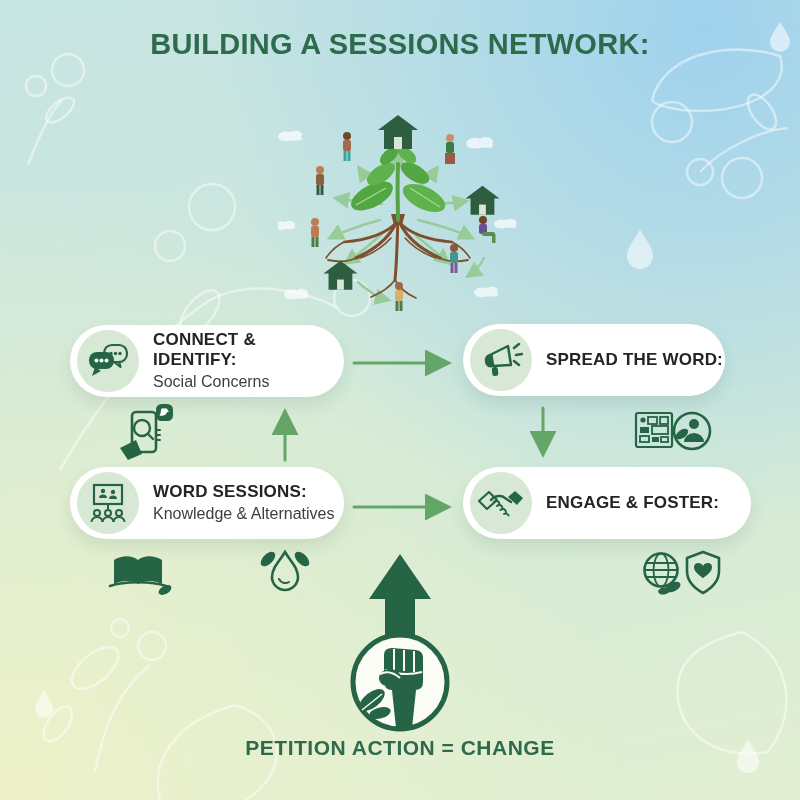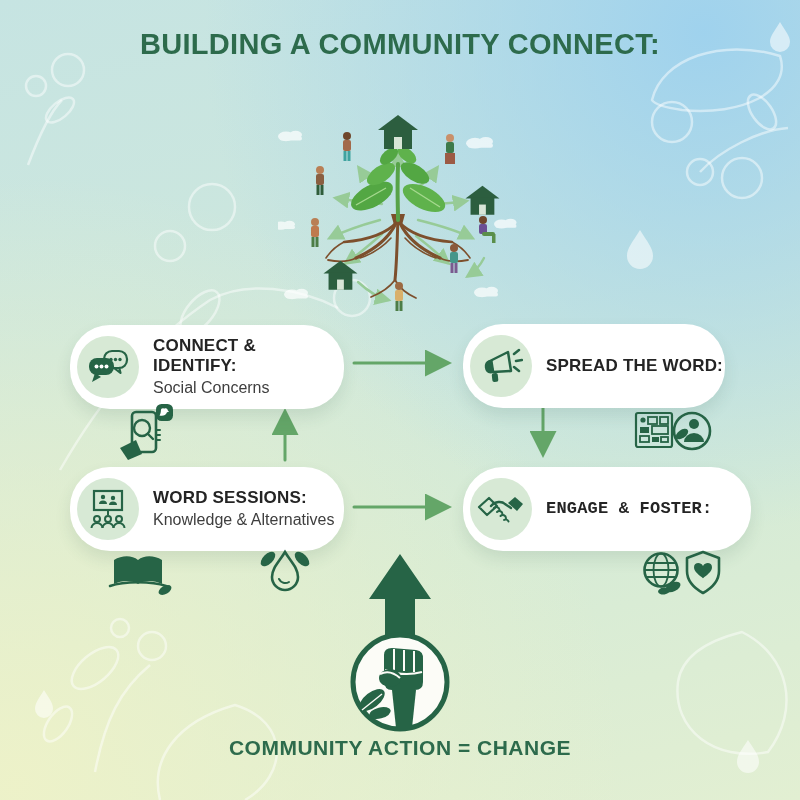--- a/index.html
+++ b/index.html
@@ -11,35 +11,35 @@
       radial-gradient(circle at 2% 98%, rgba(238,242,200,.95) 0%, rgba(238,242,200,0) 55%),
       linear-gradient(168deg,#c6e4e2 0%,#cde7dd 38%,#d6ebd6 68%,#e2efd2 100%);
   }
   .abs{position:absolute;}
   .title{
     top:28px;left:0;width:100%;text-align:center;
     font-size:29px;font-weight:bold;color:#2d6b4c;line-height:32px;letter-spacing:.3px;
     z-index:3;
   }
   .card{
-    position:absolute;height:84px;background:#fff;border-radius:40px;
+    position:absolute;height:72px;background:#fff;border-radius:40px;
     box-shadow:0 8px 16px rgba(50,90,70,.12);
     display:flex;align-items:center;box-sizing:border-box;padding-left:7px;gap:14px;z-index:2;
   }
   .icon-circle{
     width:62px;height:62px;border-radius:50%;background:#d7e9d5;flex:none;
     display:flex;align-items:center;justify-content:center;
   }
   .card-text{display:flex;flex-direction:column;}
   .card-title{font-size:17px;font-weight:bold;color:#242424;letter-spacing:.2px;line-height:20px;}
   .card-sub{font-size:16px;color:#3e3e3e;line-height:20px;margin-top:2px;}
   #card-connect{left:70px;top:325px;width:274px;}
   #card-spread{left:463px;top:324px;width:262px;}
   #card-host{left:70px;top:467px;width:274px;}
-  #card-engage{left:463px;top:467px;width:288px;font-family:Liberation Mono, monospace;}
+  #card-engage{left:463px;top:467px;width:288px;}
   .caption{
     top:736px;left:0;width:100%;text-align:center;font-size:21px;font-weight:bold;
     color:#2d6b4c;letter-spacing:.5px;z-index:3;
   }
   svg{display:block;}
   .decor{left:0;top:0;z-index:0;}
   .layer1{z-index:1;}
   .layer2{z-index:2;}
 </style>
 </head>
@@ -78,21 +78,21 @@
     </g>
     <g fill="rgba(255,255,255,.55)">
       <path d="M780,22 c6,10 10,14 10,20 a10,10 0 1 1 -20,0 c0,-6 4,-10 10,-20 z"></path>
       <path d="M640,230 c8,13 13,18 13,26 a13,13 0 1 1 -26,0 c0,-8 5,-13 13,-26 z"></path>
       <path d="M748,740 c7,11 11,15 11,22 a11,11 0 1 1 -22,0 c0,-7 4,-11 11,-22 z"></path>
       <path d="M44,690 c6,10 9,13 9,19 a9,9 0 1 1 -18,0 c0,-6 3,-9 9,-19 z"></path>
     </g>
   </svg>
 
   <div class="abs title">
-    <div>BUILDING A COMMUNITY CONNECT:</div>
+    <div>BUILDING A SESSIONS NETWORK:</div>
   </div>
 
   <svg class="abs layer1" style="left:278px;top:108px" width="244" height="215" viewBox="0 0 244 215">
     <defs>
       <marker id="ah2" markerWidth="7" markerHeight="7" refX="5.5" refY="3.5" orient="auto">
         <path d="M0,0 L7,3.5 L0,7 z" fill="#97cb97"></path>
       </marker>
     </defs>
 
     <g fill="#ffffff" opacity=".7">
@@ -393,15 +393,15 @@
       <path d="M57,118 Q76,125 94,120" stroke="#fcfcf7" stroke-width="2" fill="none"></path>
       <ellipse cx="62" cy="126" rx="11" ry="9" fill="#266446"></ellipse>
       <path d="M52,122 Q62,117 72,126" stroke="#fcfcf7" stroke-width="2" fill="none"></path>
       <polygon points="64,138 88,138 84,176 68,176" fill="#266446"></polygon>
       <ellipse cx="44" cy="148" rx="15" ry="7.5" transform="rotate(-38 44 148)" fill="#266446"></ellipse>
       <ellipse cx="52" cy="161" rx="11" ry="5.5" transform="rotate(-14 52 161)" fill="#266446"></ellipse>
       <path d="M34,158 Q44,150 54,142" stroke="#fcfcf7" stroke-width="1.5" fill="none"></path>
     </g>
   </svg>
 
-  <div class="abs caption">COMMUNITY ACTION = CHANGE</div>
+  <div class="abs caption">PETITION ACTION = CHANGE</div>
 
 </div>
 
 </body></html>

